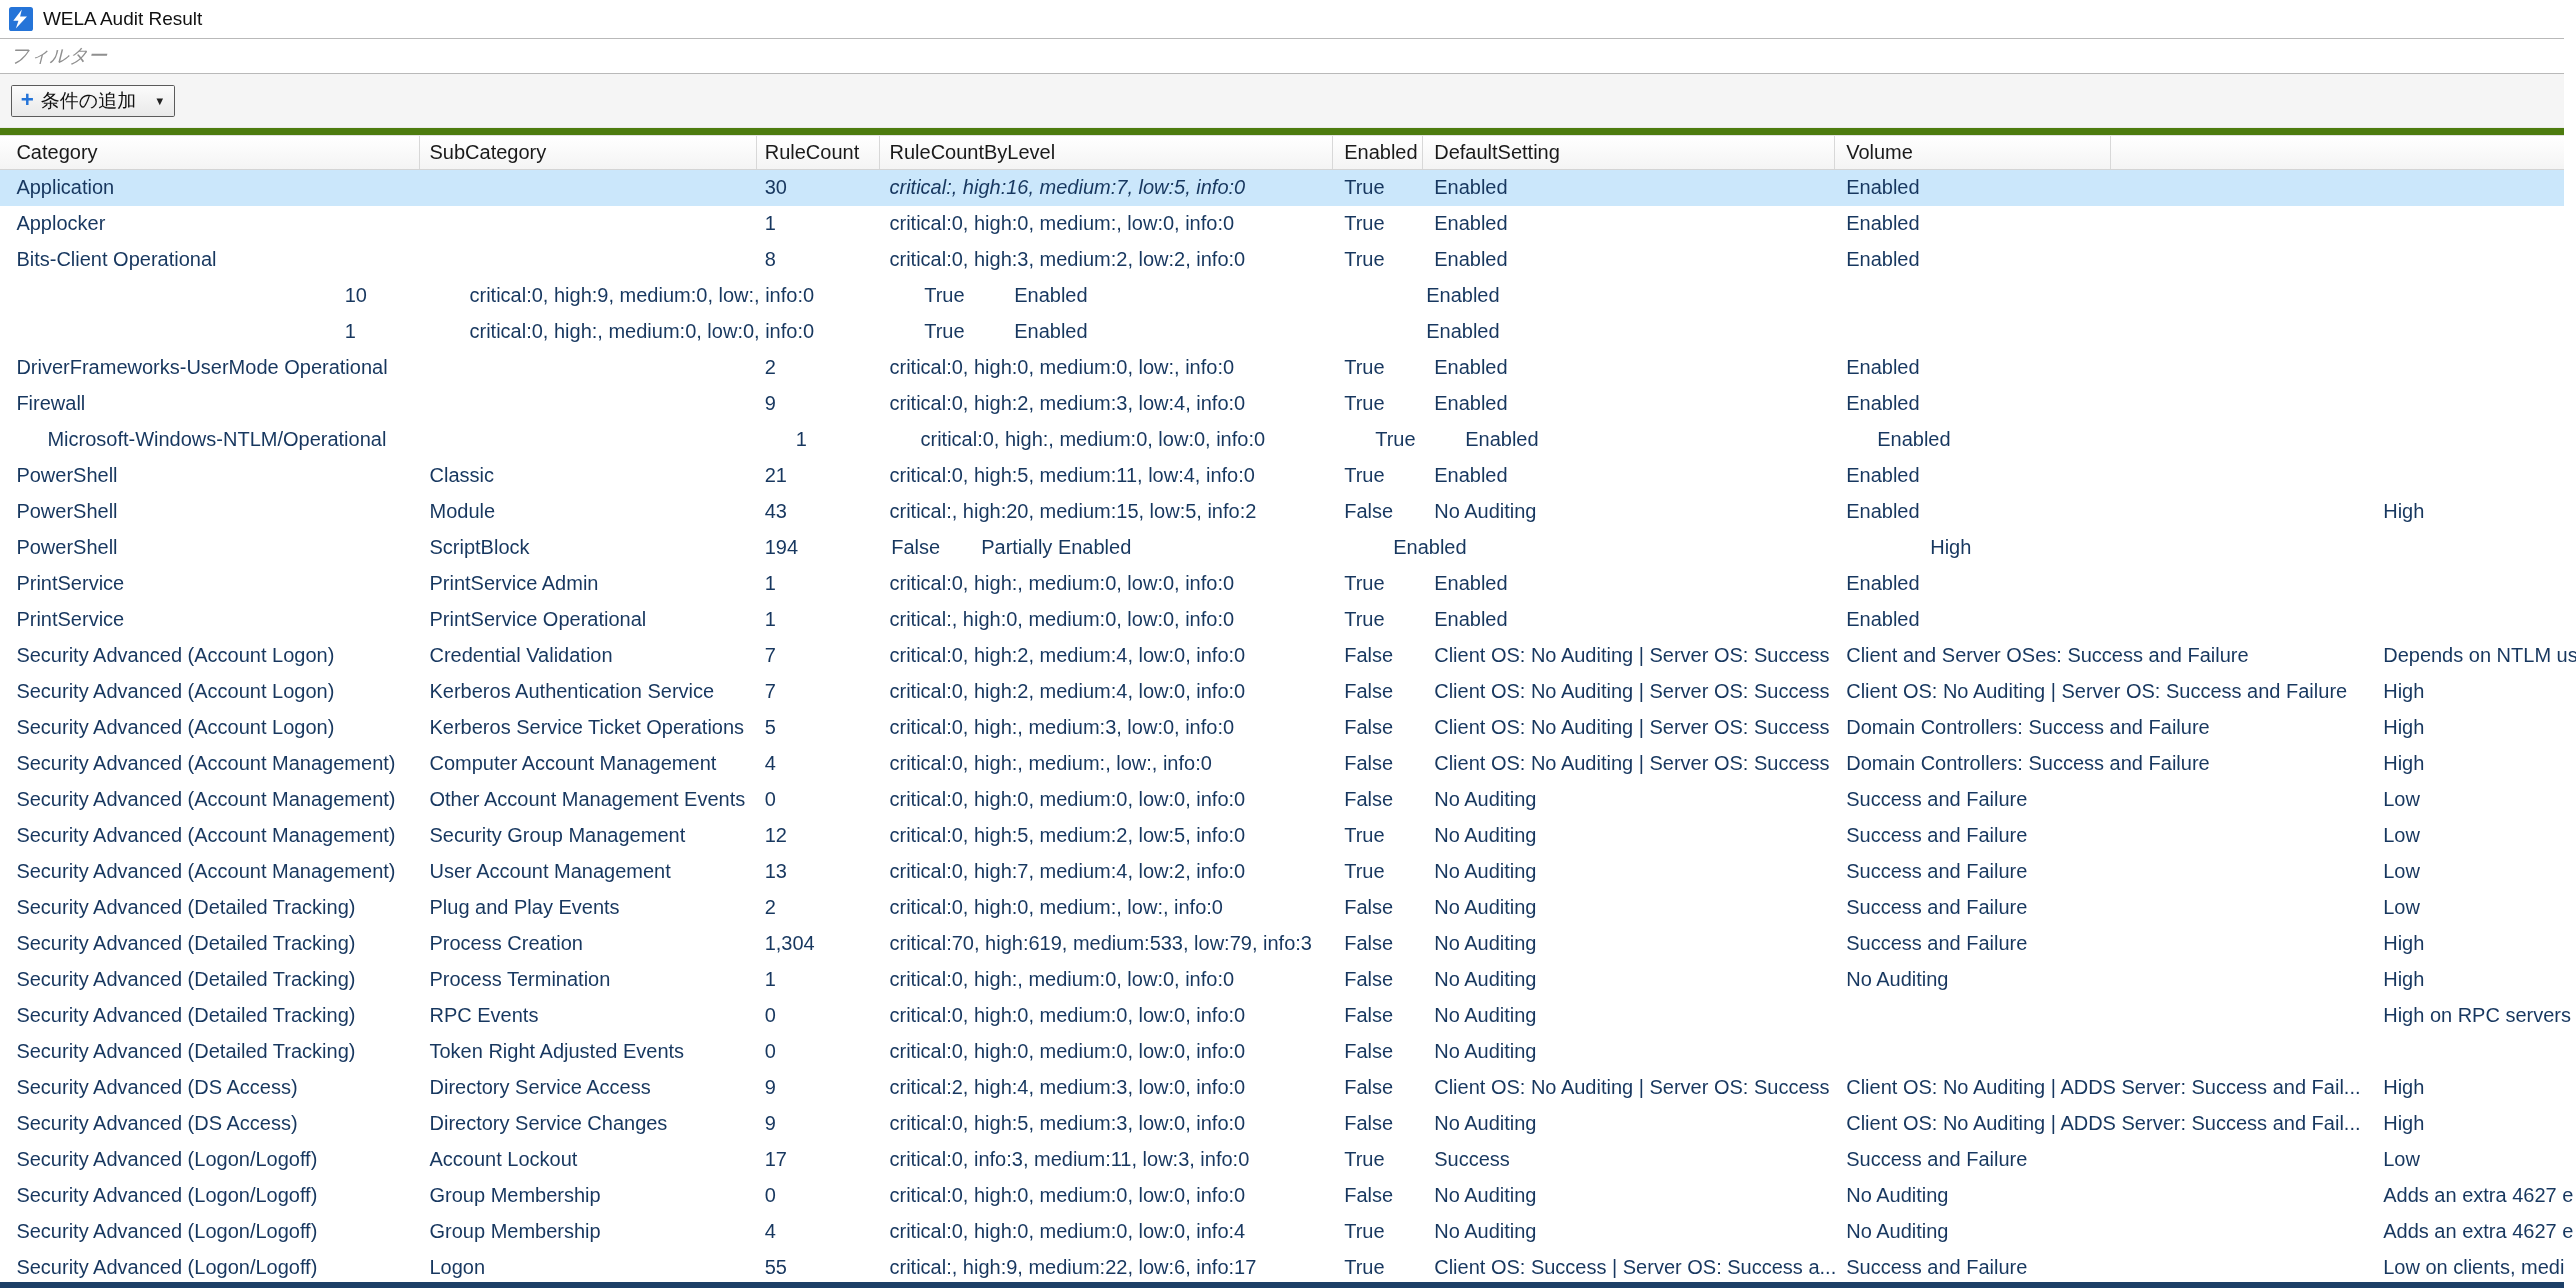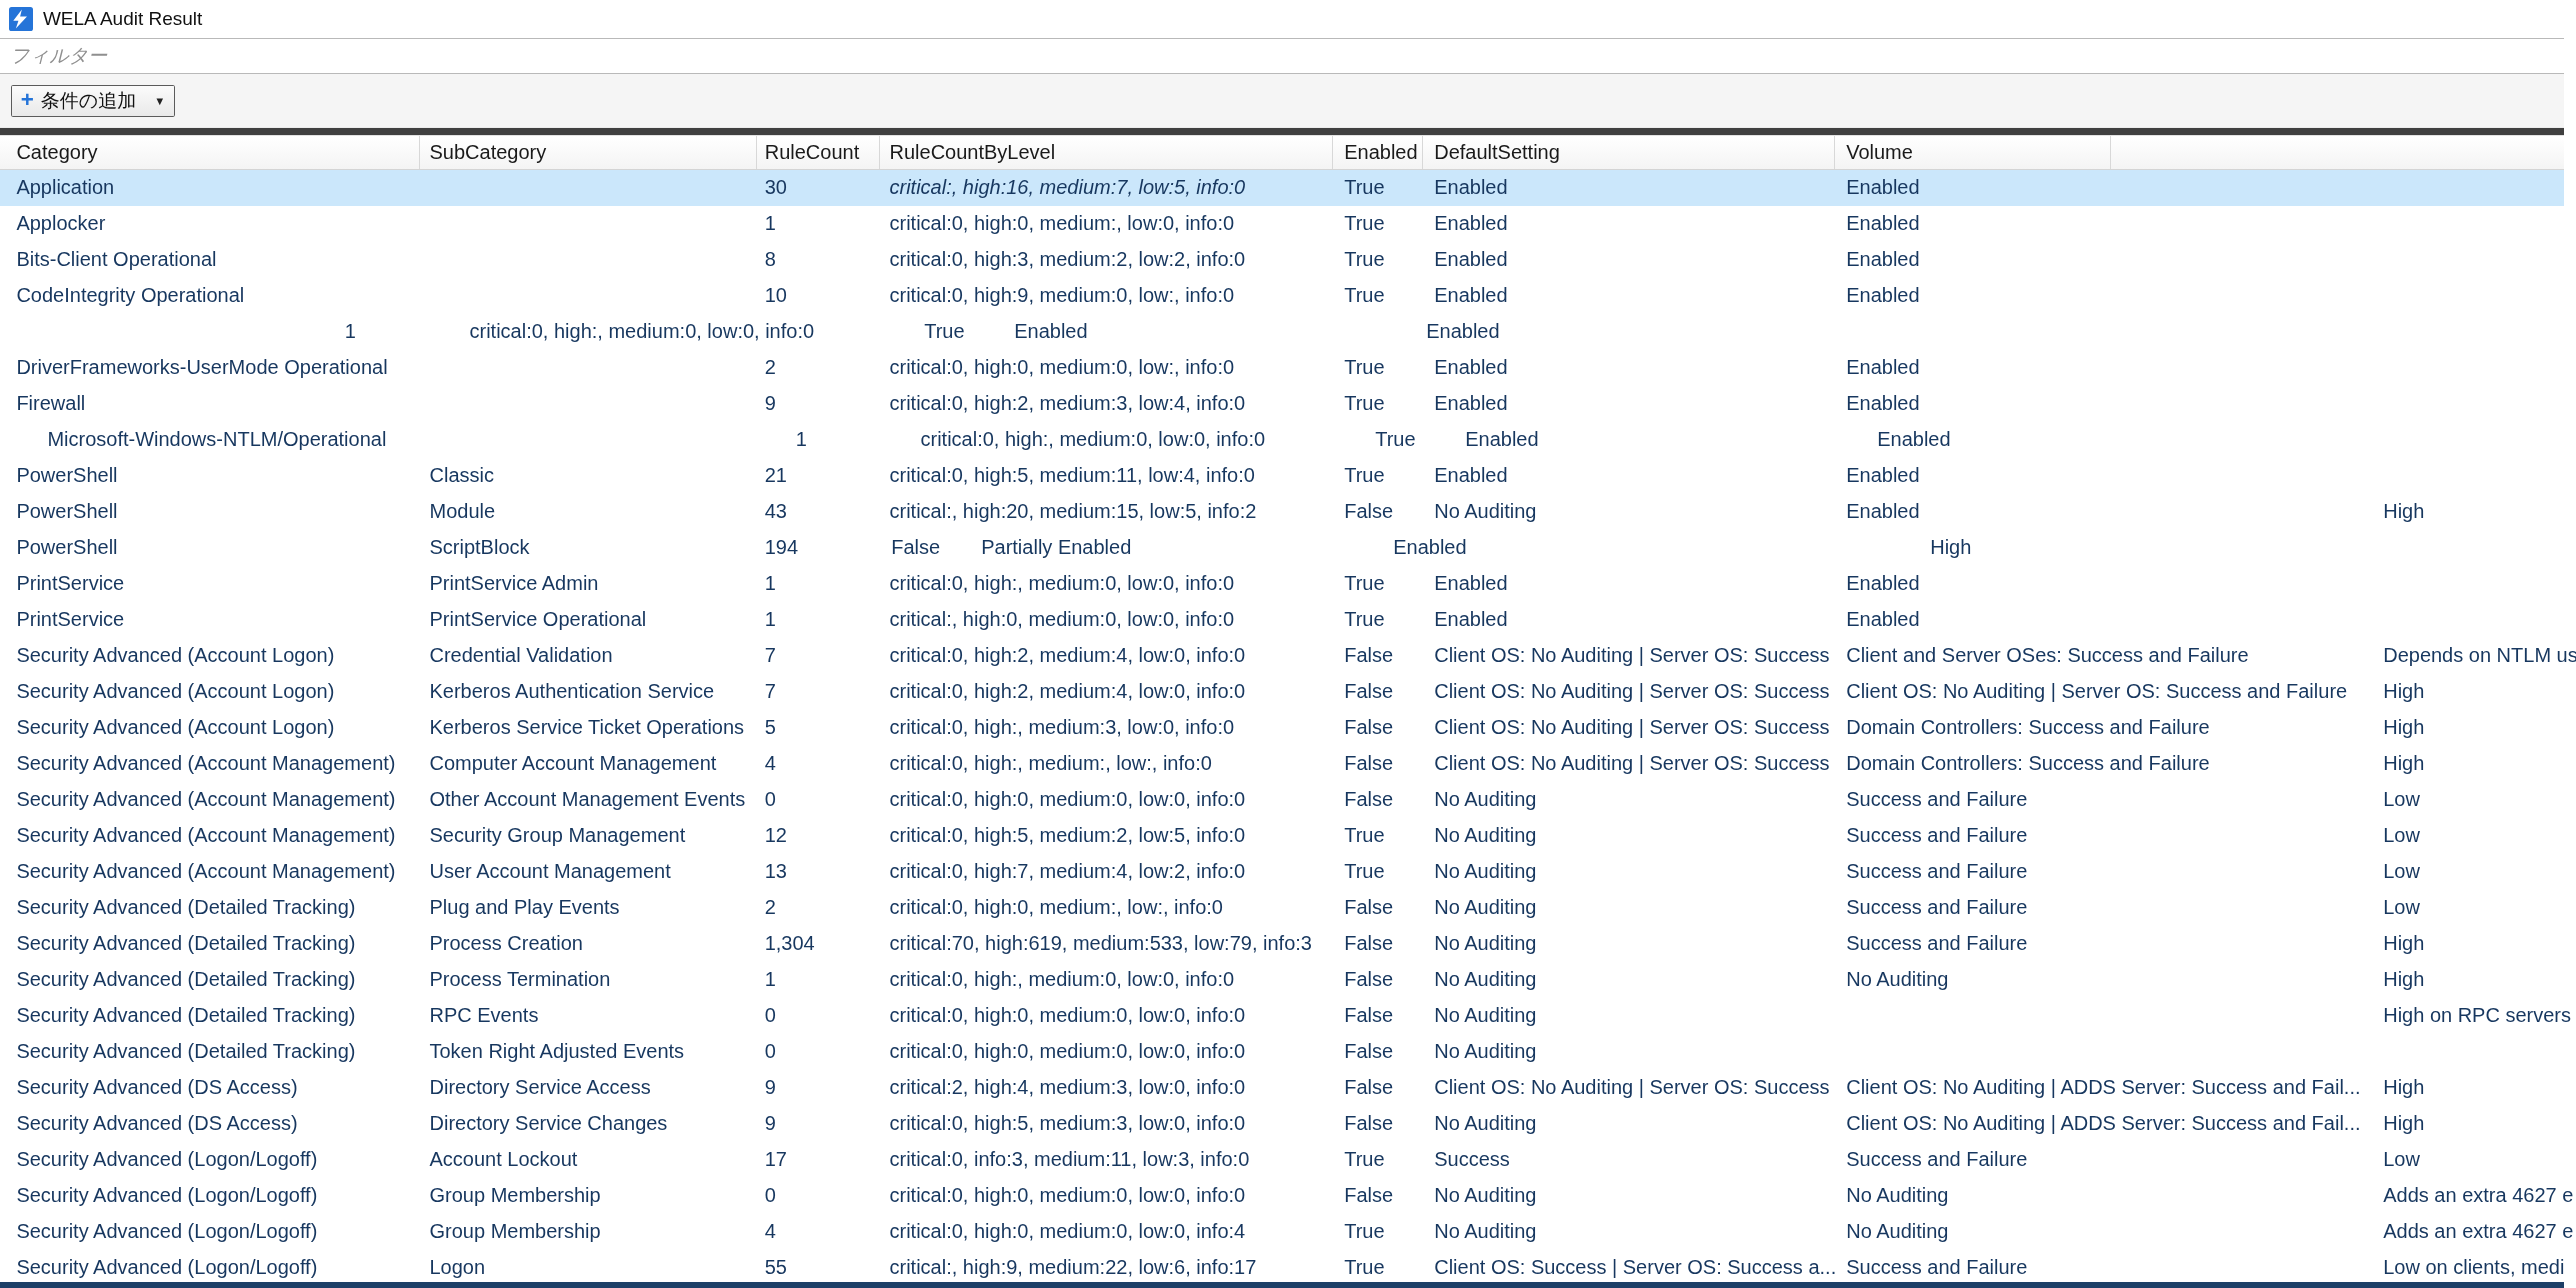--- a/index.html
+++ b/index.html
@@ -1,18 +1,18 @@
 <!DOCTYPE html>
 <html style="--sel-bg: #cbe7fb; --row-text: #17375f; --bottom-bar: #1d3f67; --accent-blue: #2574d8;font-size:13.8px"><head>
 <meta charset="utf-8">
 <style>
   * { box-sizing: border-box; margin: 0; padding: 0; }
   html,body { width: 2576px; height: 1288px; overflow: hidden; background: #ffffff;
               font-family: "Liberation Sans", sans-serif; }
-  .window { position: relative; width: 2564px; height: 1288px; background: #404040; }
+  .window { position: relative; width: 2564px; height: 1288px; background: #4d7c0f; }
 
   
   .titlebar { height: 38px; display: flex; align-items: center; padding-left: 8.6px; background: #ffffff; }
   .app-icon { width: 24px; height: 24px; display: inline-block; margin-right: 10.3px; }
   .title-text { font-size: 19px; color: #111111; }
 
   
   .filter-input { display: block; width: 100%; height: 36px; border: 0.9px solid #b9b9b9;
                   border-left: none; border-right: none; padding: 0 10.3px; font-size: 19px;
                   font-family: "Liberation Sans", sans-serif; color: #222; outline: none; background: #fff; }
@@ -102,21 +102,20 @@
           <div class="tcell" style="width: 420px; padding-left: 16.4px;">Bits-Client Operational</div>
           <div class="tcell" style="width: 337px; padding-left: 9.5px;"></div>
           <div class="tcell" style="width: 123px; padding-left: 7.7px;">8</div>
           <div class="tcell" style="width: 453px; padding-left: 9.5px;">critical:0, high:3, medium:2, low:2, info:0</div>
           <div class="tcell" style="width: 90px; padding-left: 11.2px;">True</div>
           <div class="tcell" style="width: 412px; padding-left: 11.2px;">Enabled</div>
           <div class="tcell" style="width: 537px; padding-left: 11.2px;">Enabled</div>
           <div class="tcell" style="width: 276px; padding-left: 11.2px;"></div>
         </div>
         <div class="trow">
-          <div class="tcell" style="width: 420px; padding-left: 16.4px;">CodeIntegrity Operational</div>
           <div class="tcell" style="width: 337px; padding-left: 9.5px;"></div>
           <div class="tcell" style="width: 123px; padding-left: 7.7px;">10</div>
           <div class="tcell" style="width: 453px; padding-left: 9.5px;">critical:0, high:9, medium:0, low:, info:0</div>
           <div class="tcell" style="width: 90px; padding-left: 11.2px;">True</div>
           <div class="tcell" style="width: 412px; padding-left: 11.2px;">Enabled</div>
           <div class="tcell" style="width: 537px; padding-left: 11.2px;">Enabled</div>
           <div class="tcell" style="width: 276px; padding-left: 11.2px;"></div>
         </div>
         <div class="trow">
           <div class="tcell" style="width: 337px; padding-left: 9.5px;"></div>

